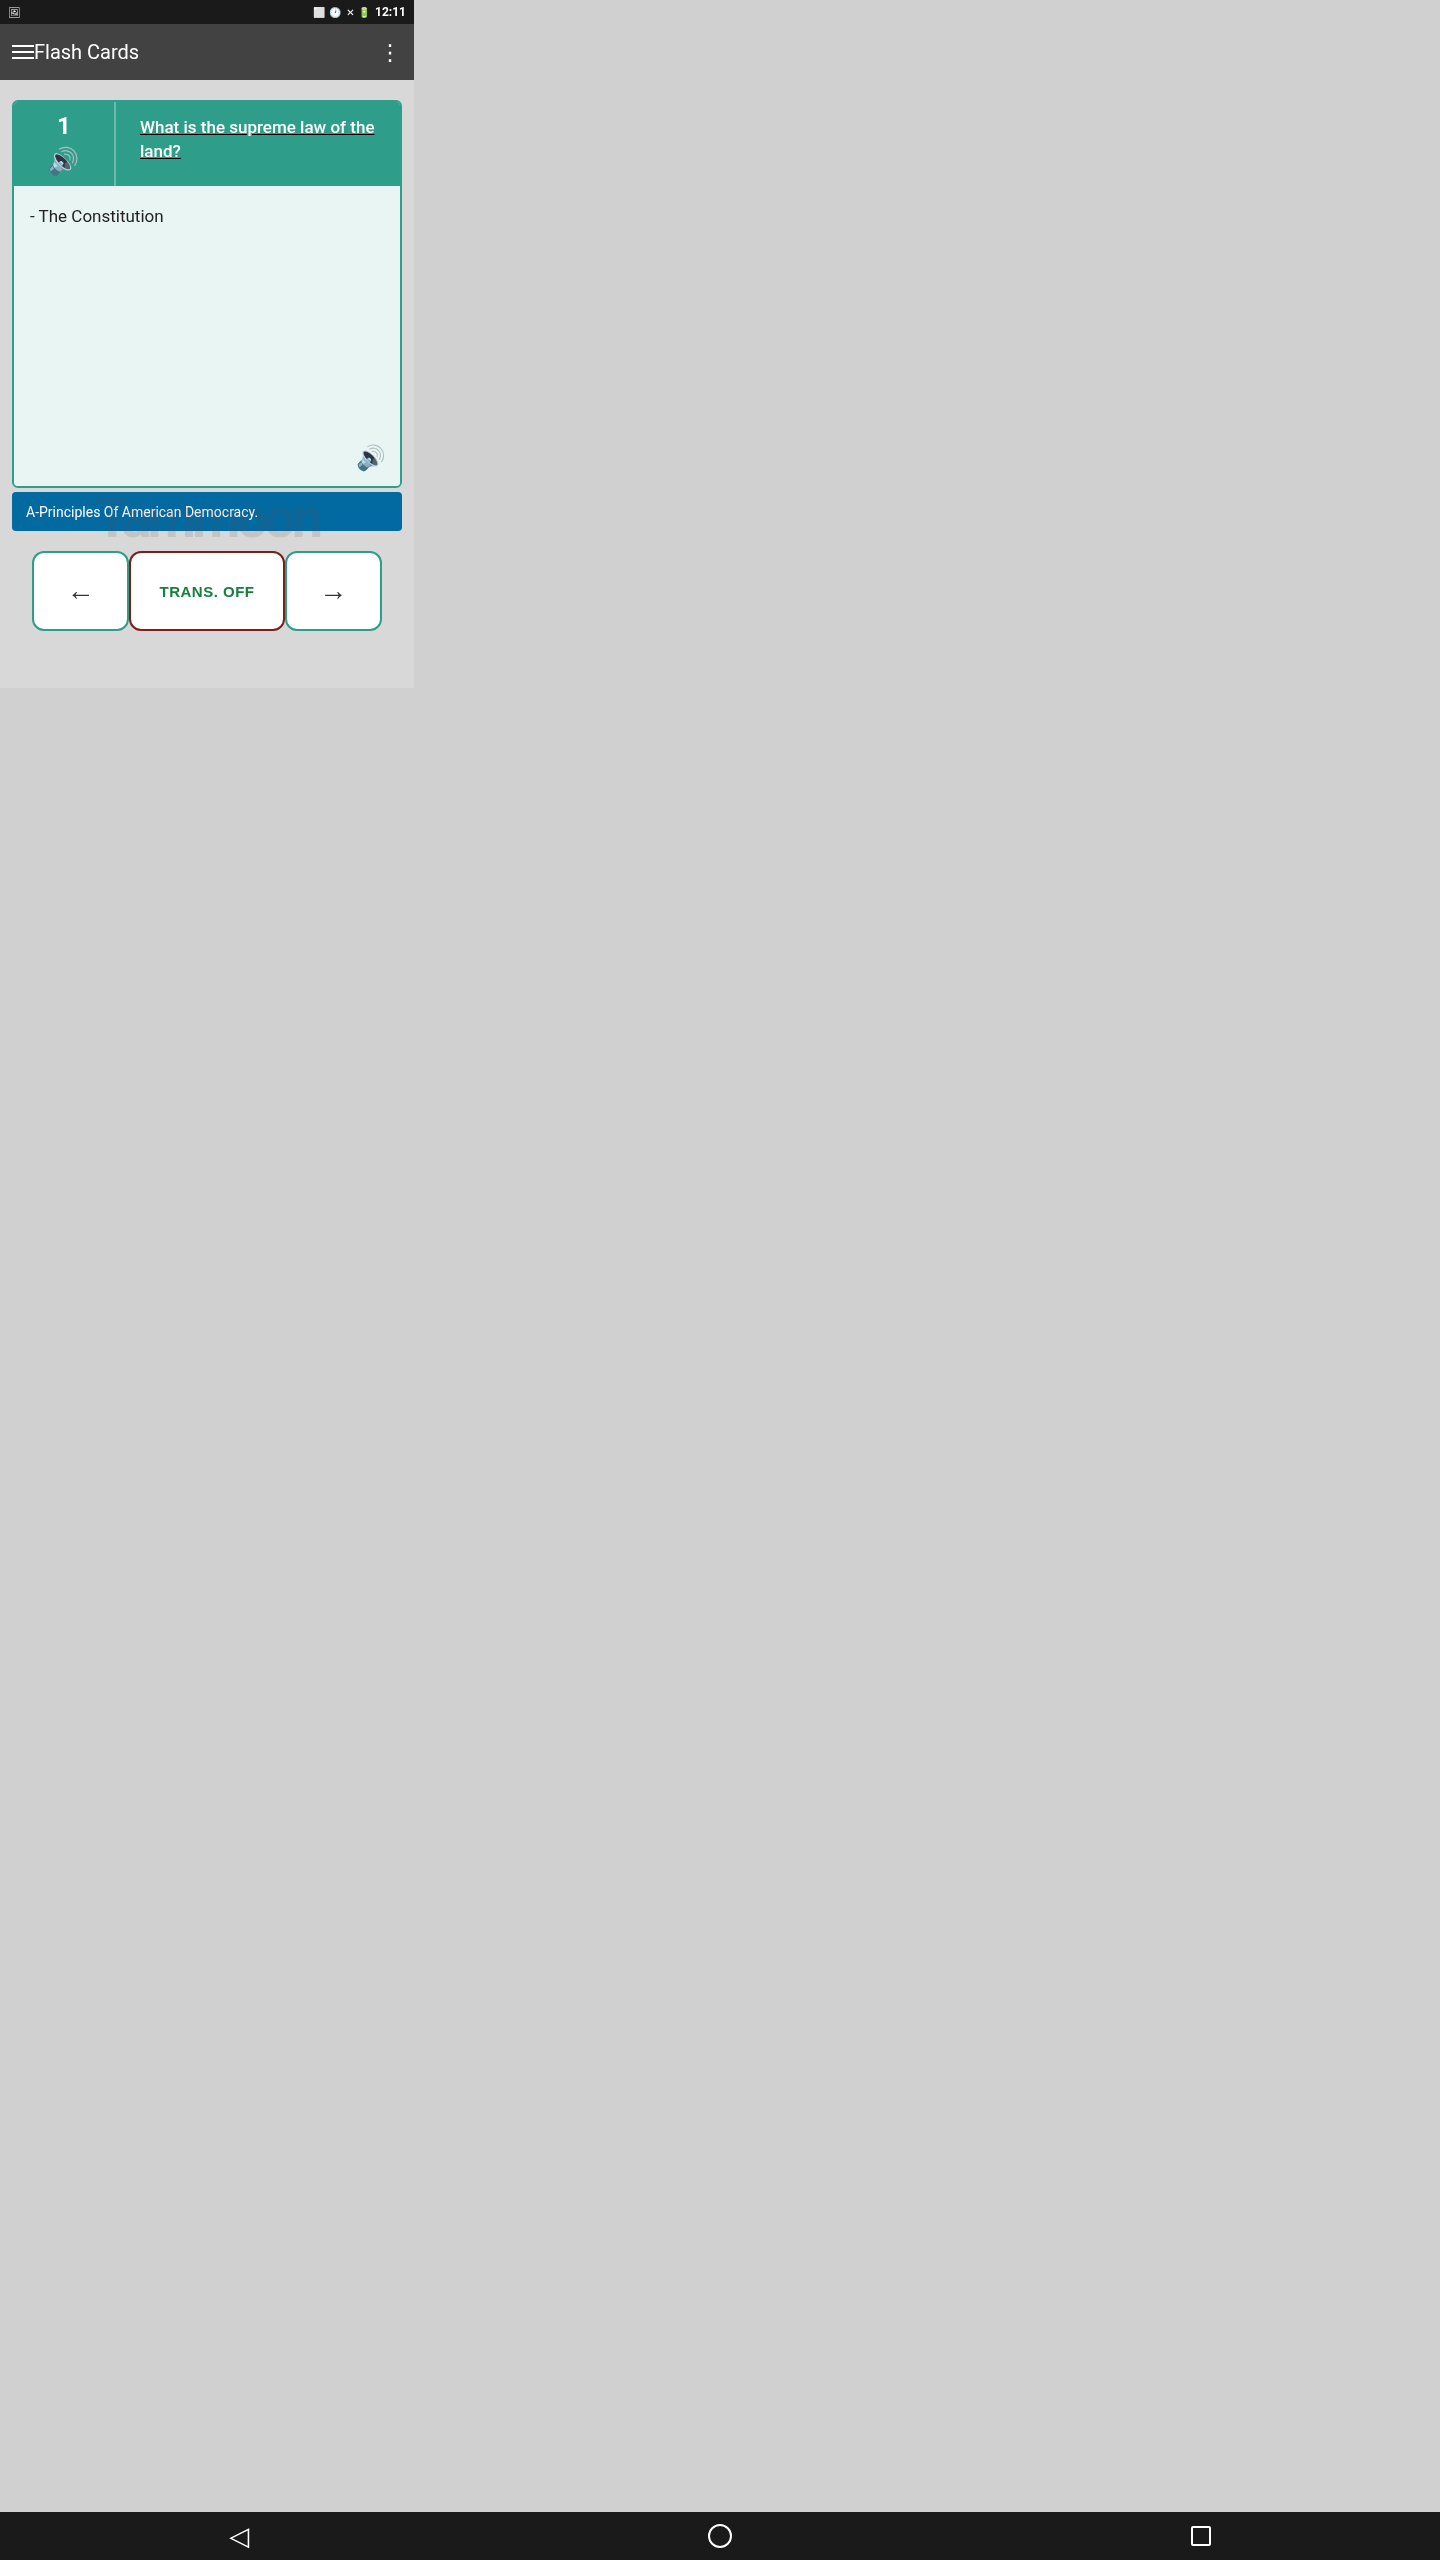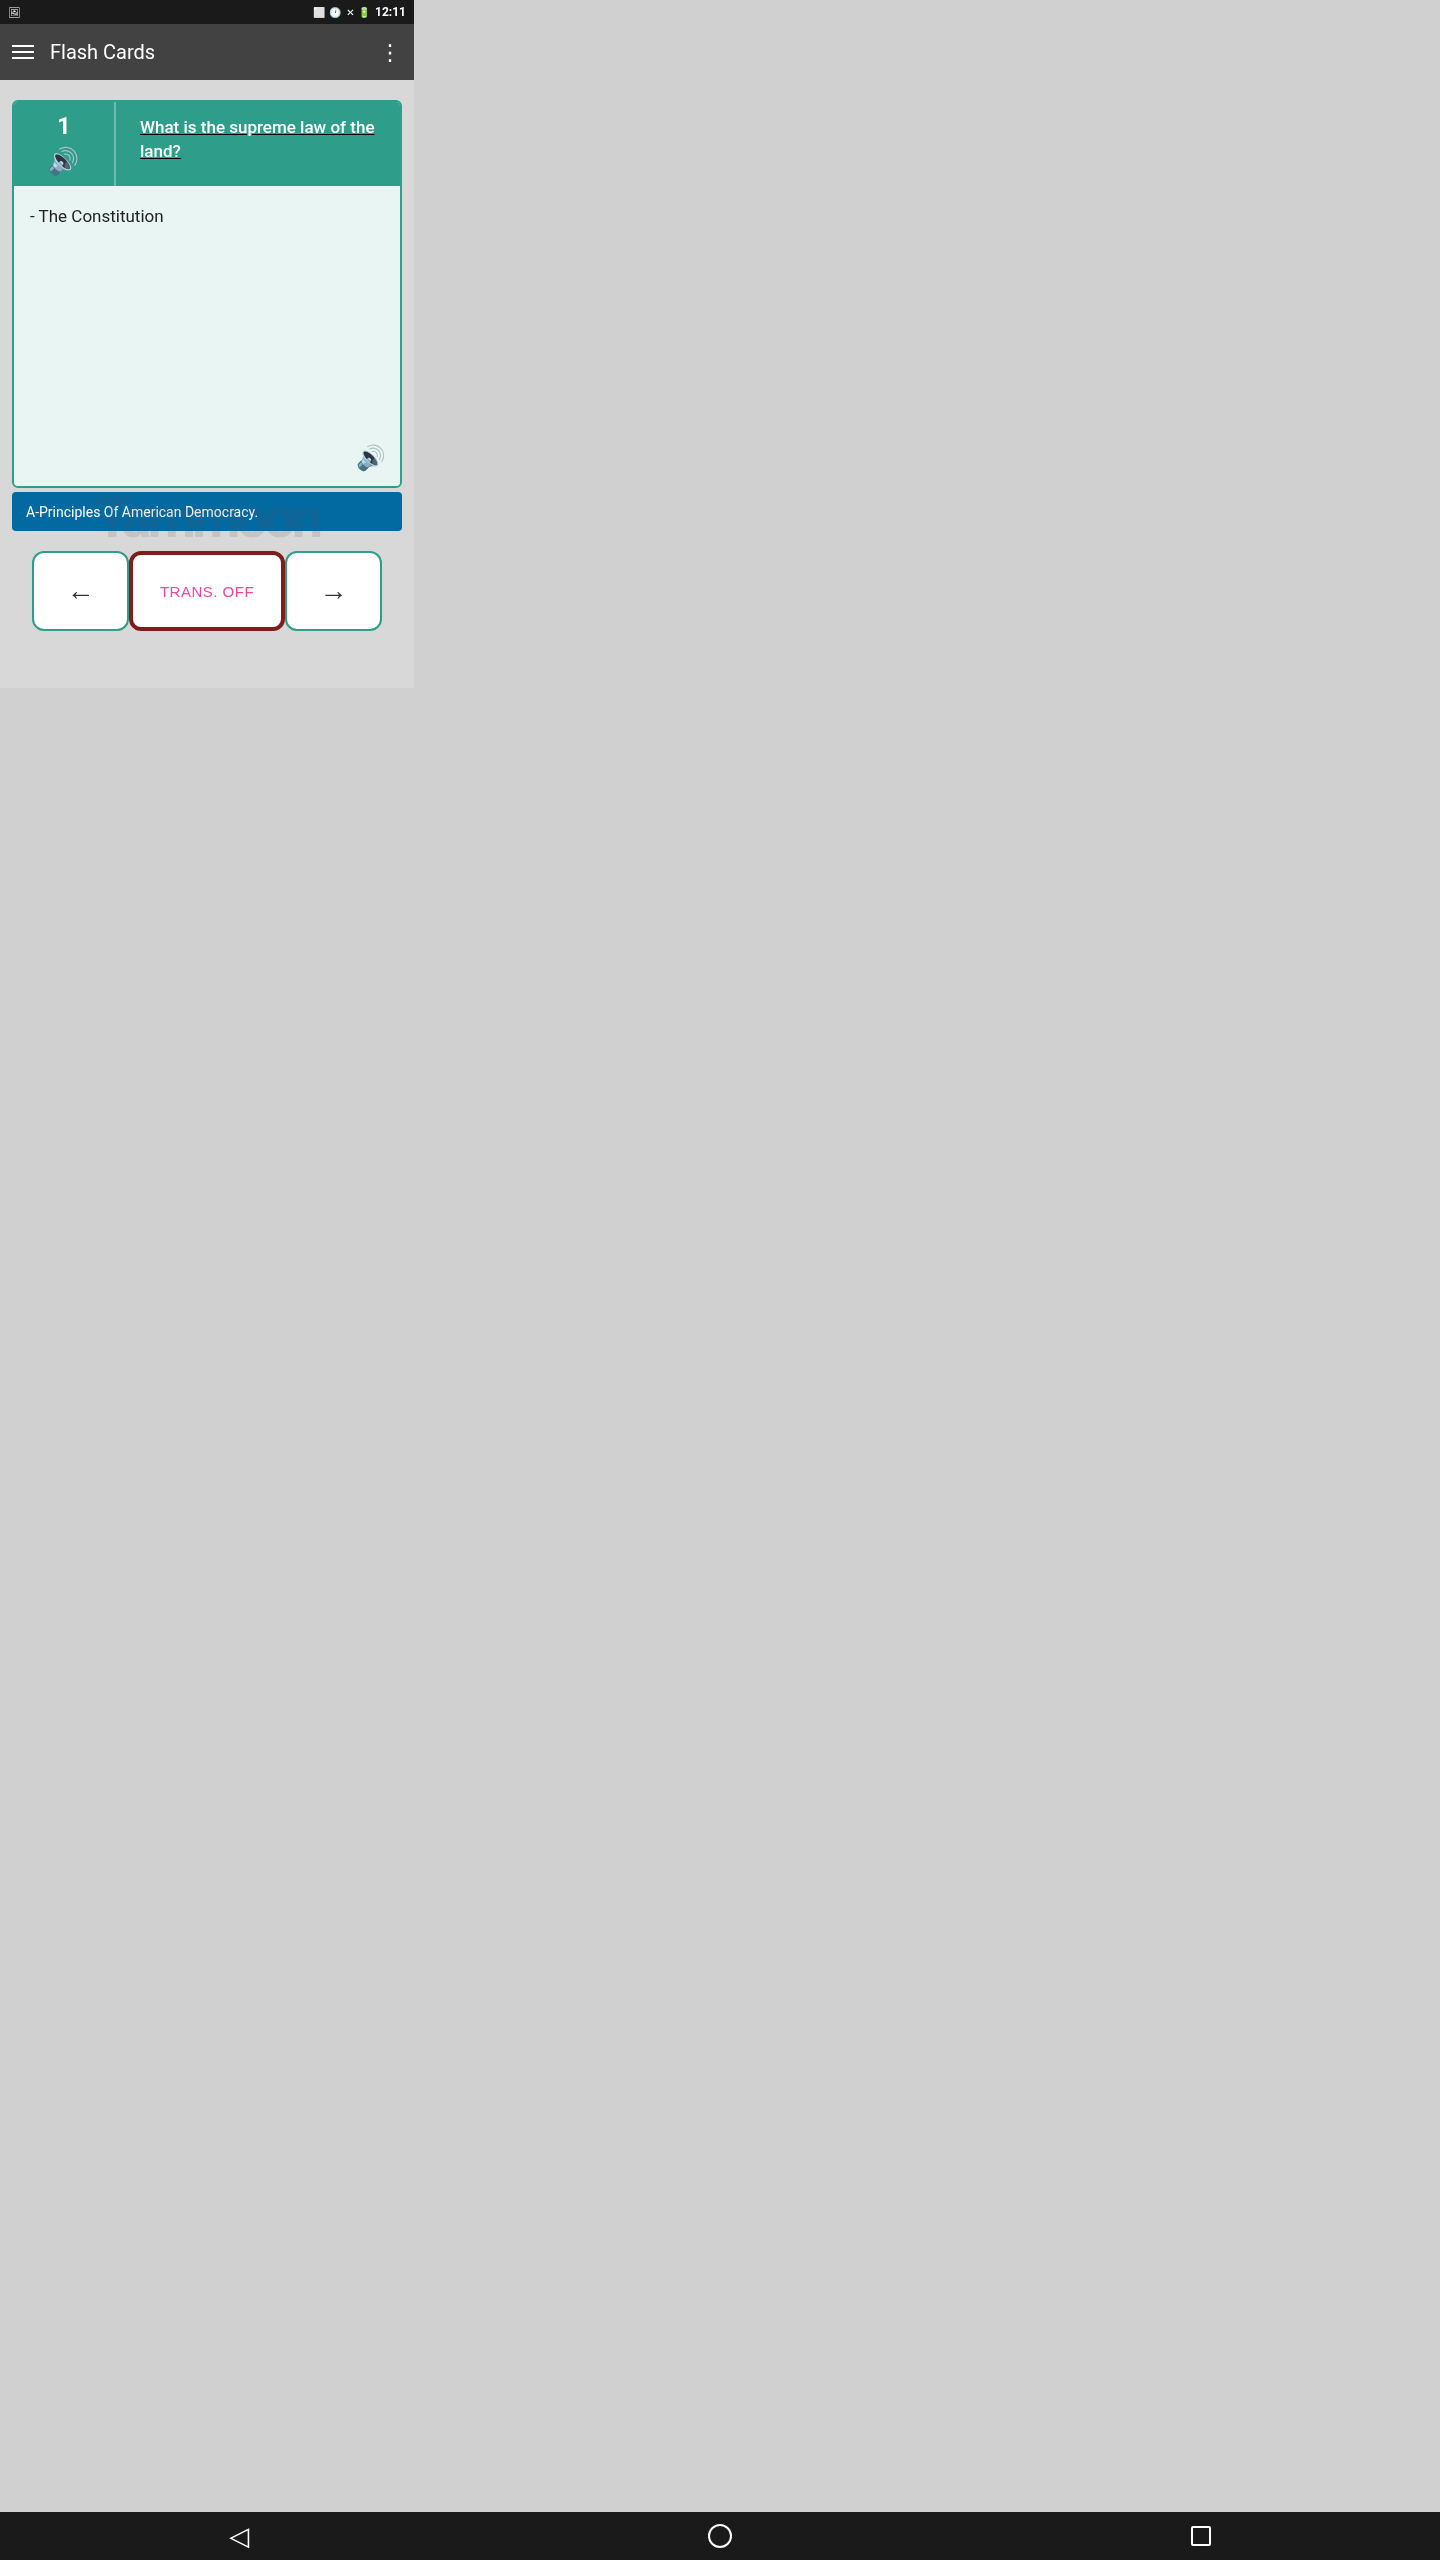--- a/index.html
+++ b/index.html
@@ -58,21 +58,20 @@
       background-color: #424242;
       display: flex;
       align-items: center;
       padding: 0 12px;
       justify-content: space-between;
     }
 
     .app-bar-left {
       display: flex;
       align-items: center;
-      gap: 16px;
     }
 
     .hamburger-icon {
       color: white;
       font-size: 22px;
       cursor: pointer;
       display: flex;
       flex-direction: column;
       gap: 4px;
       justify-content: center;
@@ -240,29 +239,29 @@
       justify-content: center;
       cursor: pointer;
       font-size: 28px;
       color: #333;
     }
 
     .trans-btn {
       width: 160px;
       height: 80px;
       background-color: white;
-      border: 4px solid #7f1d1d;
+      border: 2px solid #7f1d1d;
       border-radius: 12px;
       display: flex;
       align-items: center;
       justify-content: center;
       cursor: pointer;
       font-size: 15px;
-      font-weight: normal;
-      color: #ec4899;
+      font-weight: bold;
+      color: #15803d;
       letter-spacing: 0.5px;
     }
 
     
     .bottom-nav {
       width: 100%;
       height: 48px;
       background-color: #1a1a1a;
       display: flex;
       align-items: center;

